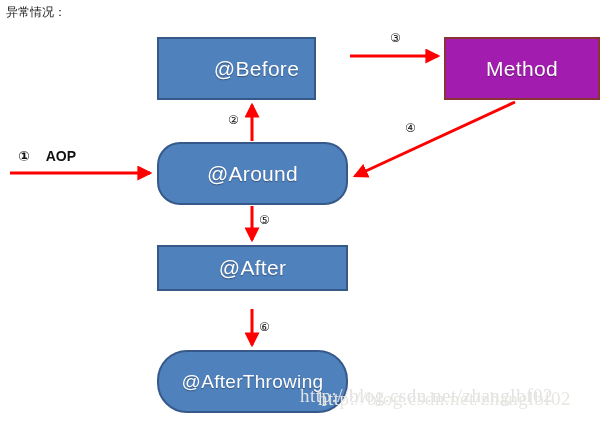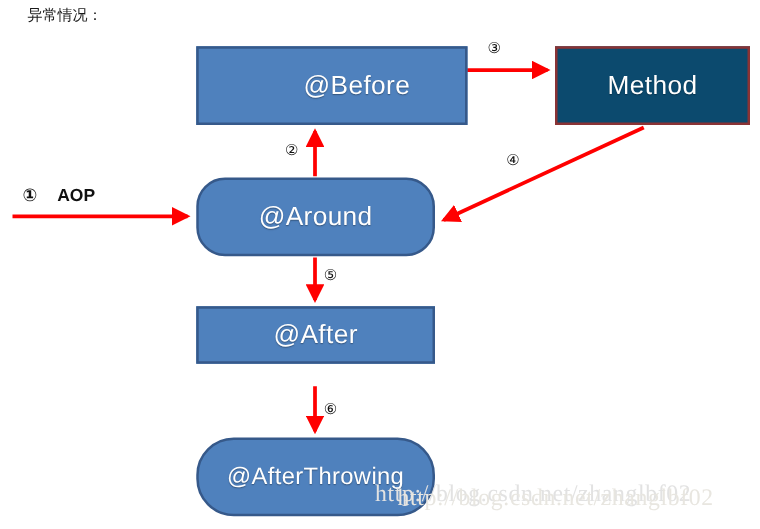--- a/index.html
+++ b/index.html
@@ -12,21 +12,21 @@
   }
   #canvas {
     position: relative;
     width: 608px;
     height: 423px;
     background: #ffffff;
     overflow: hidden;
   }
   .caption {
     position: absolute;
-    left: 22px;
+    left: 6px;
     top: 4px;
     font-size: 12px;
     color: #1a1a1a;
     font-family: "DejaVu Sans", "Liberation Sans", sans-serif;
     letter-spacing: 0px;
     white-space: nowrap;
   }
   .node {
     position: absolute;
     box-sizing: border-box;
@@ -38,21 +38,21 @@
     font-family: "Liberation Sans", "DejaVu Sans", sans-serif;
     letter-spacing: 0.3px;
     text-shadow: 0 1px 1px rgba(0,0,0,0.35);
     user-select: none;
   }
   .node.blue {
     background: #4f81bd;
     border: 2px solid #36598a;
   }
   .node.red {
-    background: #0c4a6e;
+    background: #a21caf;
     border: 2px solid #8a3335;
   }
   .node.small-text {
     font-size: 19px;
     border-radius: 30px;
   }
   .svg-layer {
     position: absolute;
     left: 0;
     top: 0;
@@ -122,21 +122,21 @@
 
     <g>
       <line x1="252" y1="206" x2="252" y2="240" stroke="#ff0000" stroke-width="3" marker-end="url(#arrowhead)"></line>
     </g>
 
     <g>
       <line x1="252" y1="309" x2="252" y2="345" stroke="#ff0000" stroke-width="3" marker-end="url(#arrowhead)"></line>
     </g>
   </svg>
 
-  <div class="node blue" style="left:157px; top:37px; width:217px; height:63px;padding-left:40px;">
+  <div class="node blue" style="left:157px; top:37px; width:159px; height:63px;padding-left:40px;">
     <span>@Before</span>
   </div>
 
   <div class="node red" style="left:444px; top:37px; width:156px; height:63px;">
     <span>Method</span>
   </div>
 
   <div class="node blue" style="left:157px; top:142px; width:191px; height:63px;border-radius:23px;">
     <span>@Around</span>
   </div>

